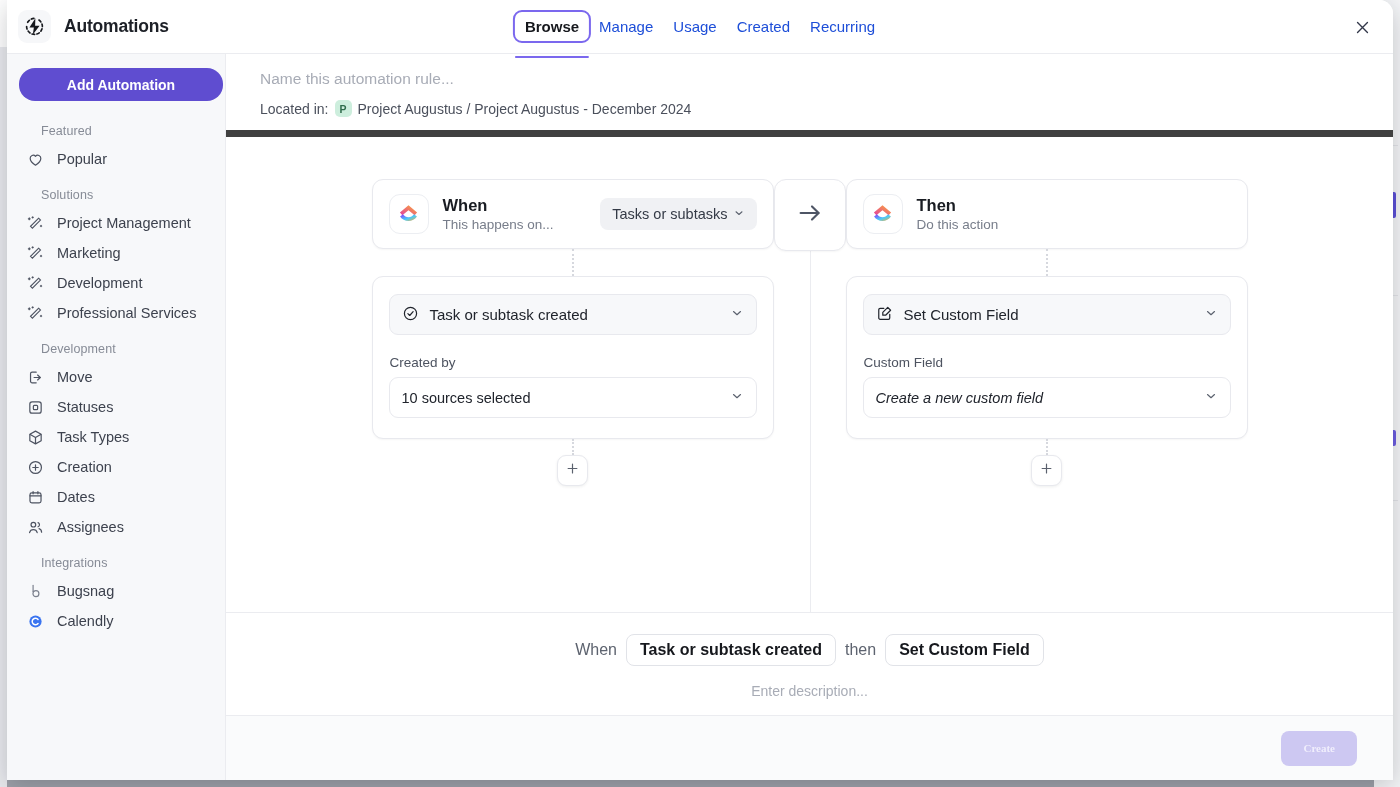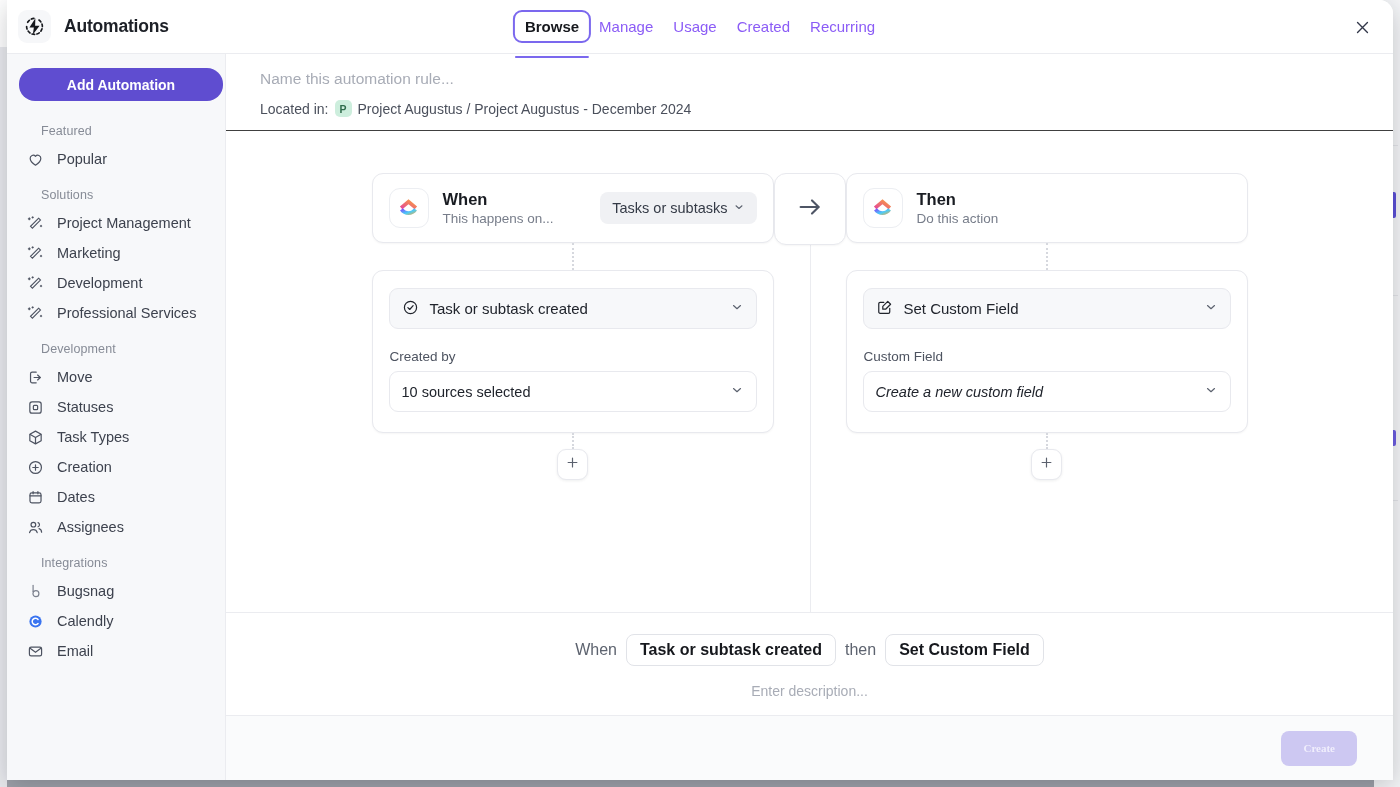--- a/index.html
+++ b/index.html
@@ -39,21 +39,21 @@
   }
   .brand { display: flex; align-items: center; gap: 13px; padding-left: 11px; }
   .brand-badge {
     width: 33px; height: 33px; border-radius: 9px;
     background: #f6f7f9; display: flex; align-items: center; justify-content: center;
   }
   .brand-title { font-size: 17.5px; font-weight: 700; color: #1d2027; letter-spacing: -.2px; }
 
   #tabs { position: absolute; left: 50%; transform: translateX(-50%);
           display: flex; align-items: center; gap: 2px; height: 38px; }
-  .tab { font-size: 15px; color: #8b5cf6; padding: 6px 9px; border-radius: 7px;
+  .tab { font-size: 15px; color: #1d4ed8; padding: 6px 9px; border-radius: 7px;
          position: relative; cursor: pointer; white-space: nowrap; }
   .tab.active { color: #16181d; font-weight: 600; }
   .tab.active .focus-ring {
     position: absolute; left: -3px; right: -3px; top: -2px; bottom: -2px;
     border: 2px solid #7b68ee; border-radius: 9px; pointer-events: none;
   }
   .tab.active .underline {
     position: absolute; left: -1px; right: -1px; bottom: -17px; height: 2.5px;
     background: #7b68ee; border-radius: 2px;
   }
@@ -79,21 +79,21 @@
   .side-section { font-size: 12.5px; color: #868b96; padding: 14px 0 6px 34px;
       font-weight: 400; letter-spacing: .1px; }
   .side-item { display: flex; align-items: center; gap: 13px;
       padding: 6px 0 6px 19px; font-size: 14.5px; color: #3d424e; cursor: pointer; }
   .side-ico { width: 18px; height: 18px; flex: 0 0 18px; display: flex;
       align-items: center; justify-content: center; color: #4d5361; }
 
   
   #main { flex: 1; display: flex; flex-direction: column; height: 726px; background:#fff; }
 
-  #rule-head { padding: 16px 0 13px 34px; border-bottom: 1px solid #404040; }
+  #rule-head { padding: 16px 0 13px 34px; border-bottom: 7px solid #404040; }
   #rule-name { font-size: 15.5px; color: #a8acb6; }
   #rule-loc { margin-top: 12px; font-size: 14px; color: #4b505c; display: flex;
       align-items: center; gap: 6px; flex-wrap: nowrap; }
   #rule-loc .lbl { color: #4b505c; }
   .proj-badge { width: 17px; height: 17px; border-radius: 5px; background: #cdeedd;
       color: #2f6c4c; font-size: 10.5px; font-weight: 700; display: flex;
       align-items: center; justify-content: center; }
 
   
   #canvas { flex: 1; position: relative; display: flex; justify-content: center;
@@ -338,29 +338,20 @@
         <span>Bugsnag</span>
       </div>
       <div class="side-item">
         <span class="side-ico">
           <svg width="17" height="17" viewBox="0 0 24 24">
             <circle cx="12" cy="12" r="8.6" fill="#3a74f0"></circle>
             <path d="M15.6 9.2A4.6 4.6 0 1 0 15.6 14.8" fill="none" stroke="#ffffff" stroke-width="2.1" stroke-linecap="round"></path>
           </svg>
         </span>
         <span>Calendly</span>
-      </div>
-      <div class="side-item">
-        <span class="side-ico">
-          <svg width="17" height="17" viewBox="0 0 24 24" fill="none" stroke="currentColor" stroke-width="1.7" stroke-linejoin="round">
-            <rect x="3.4" y="5.8" width="17.2" height="12.4" rx="2.4"></rect>
-              <path d="M3.9 7.2 12 13.1l8.1-5.9"></path>
-          </svg>
-        </span>
-        <span>Email</span>
       </div>
     </div>
 
     <div id="main">
 
       <div id="rule-head">
         <div id="rule-name">Name this automation rule...</div>
         <div id="rule-loc">
           <span class="lbl">Located in:</span>
           <span class="proj-badge">P</span>

